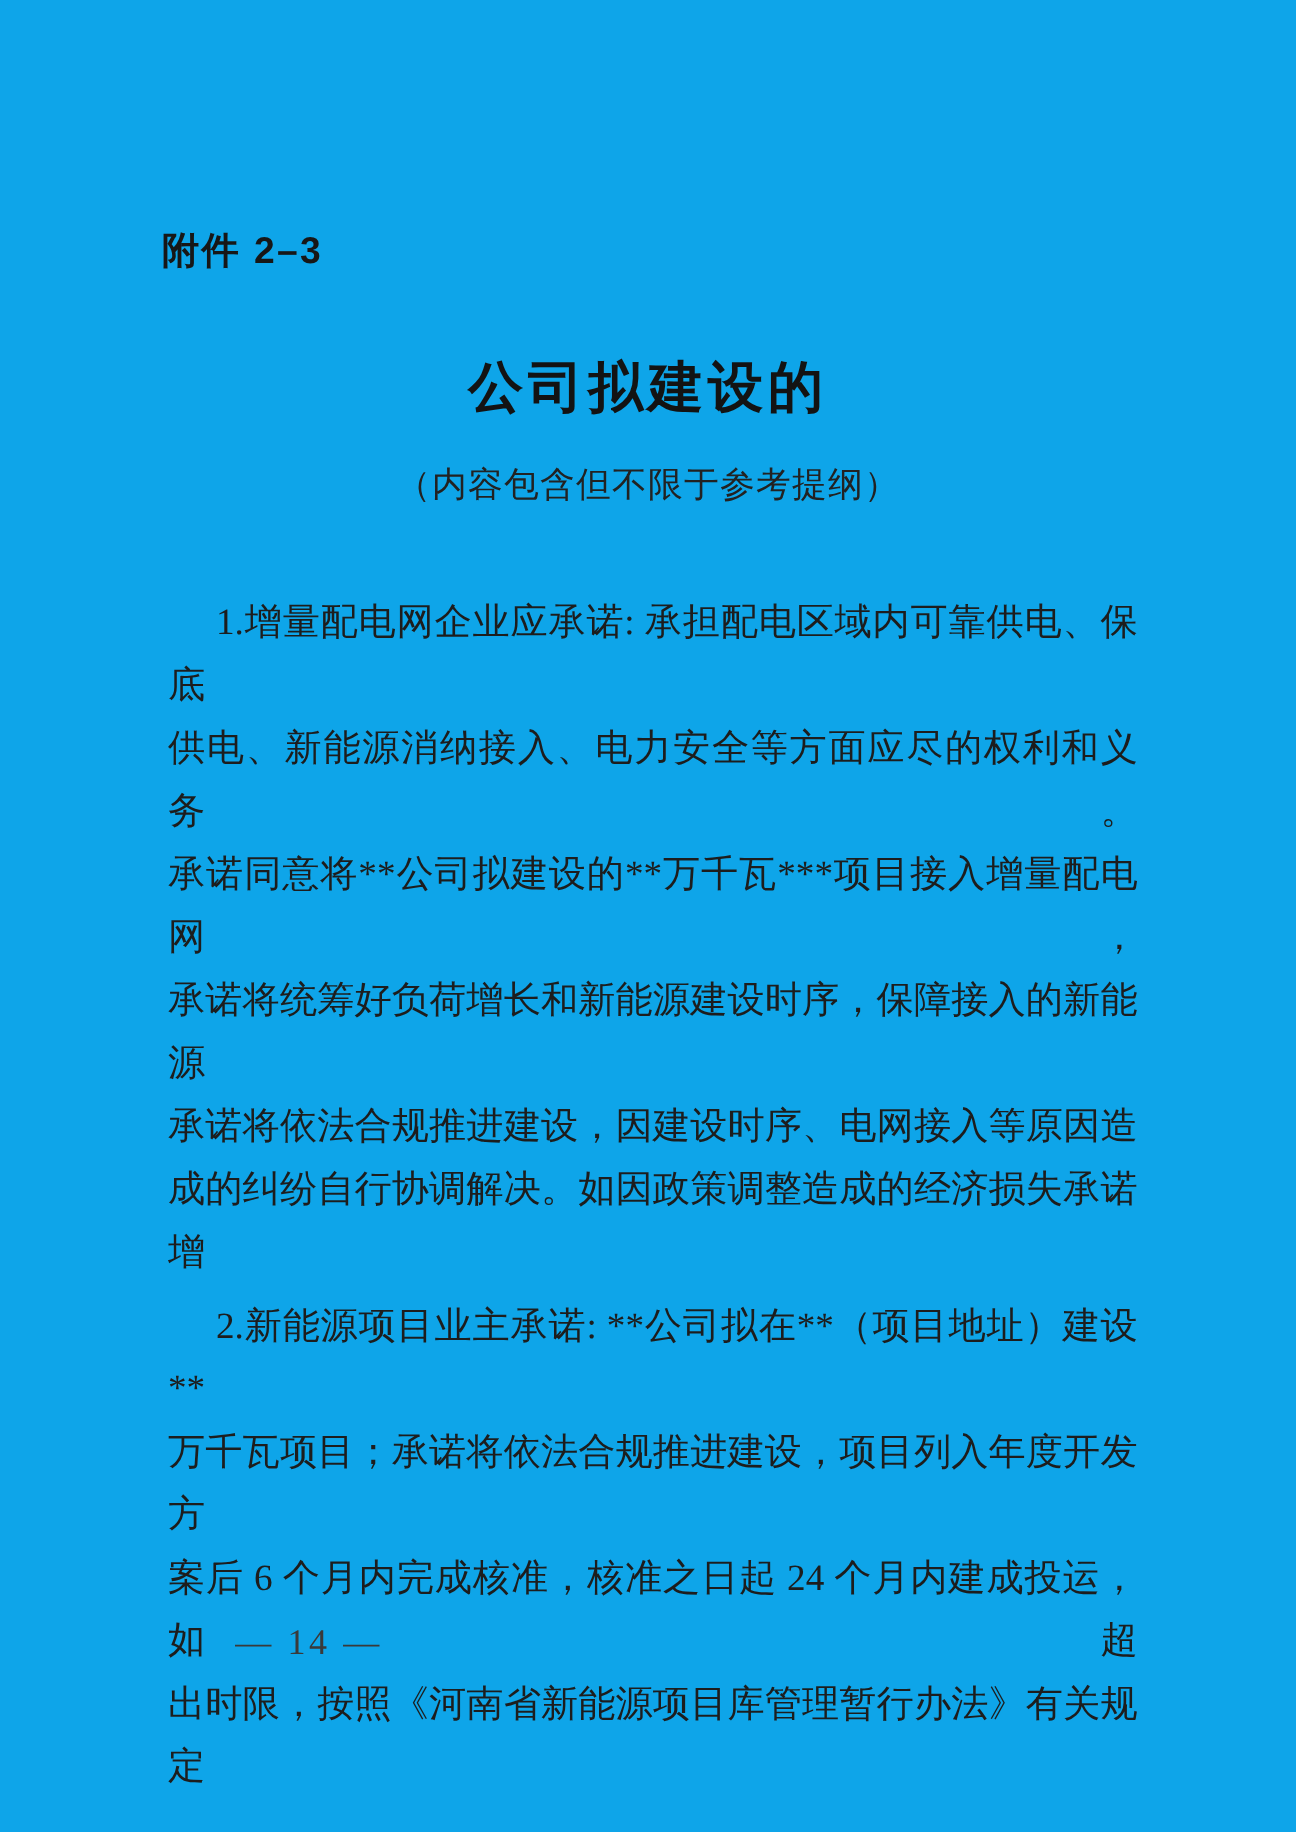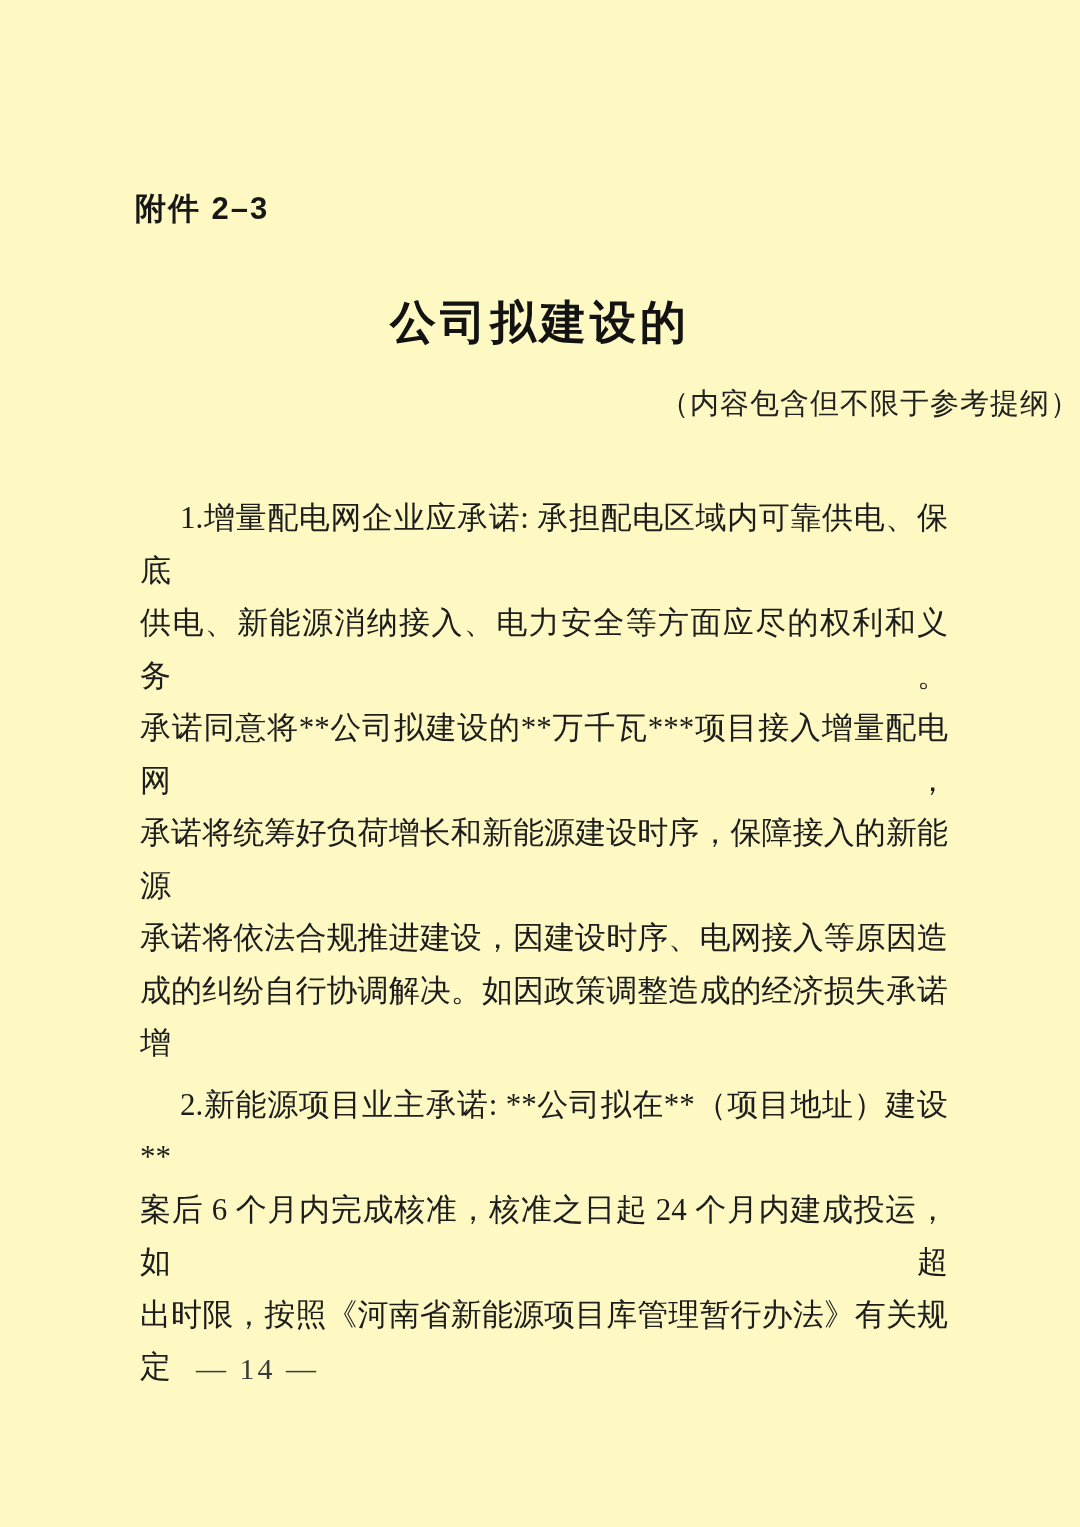--- a/index.html
+++ b/index.html
@@ -8,21 +8,21 @@
     width: 1080px;
     height: 1527px;
     background: #fbfbf9;
     font-family: "Liberation Serif", "DejaVu Serif", serif;
     overflow: hidden;
   }
   .page {
     position: relative;
     width: 1080px;
     height: 1527px;
-    background: #fef9c3;
+    background: #0ea5e9;
     color: #1d1d1d;
   }
   .attachment-label {
     position: absolute;
     left: 135px;
     top: 188px;
     font-family: "Liberation Sans", "DejaVu Sans", sans-serif;
     font-weight: bold;
     font-size: 31px;
     letter-spacing: 2px;
@@ -37,21 +37,21 @@
     font-size: 46px;
     font-weight: bold;
     letter-spacing: 4px;
     color: #131313;
   }
   .doc-subtitle {
     position: absolute;
     left: 0;
     top: 384px;
     width: 100%;
-    text-align: right;
+    text-align: center;
     font-size: 29px;
     letter-spacing: 1px;
     color: #222;
   }
   .body-text {
     position: absolute;
     left: 140px;
     top: 492px;
     width: 808px;
   }
@@ -89,20 +89,21 @@
   <div class="doc-subtitle">（内容包含但不限于参考提纲）</div>
 
   <div class="body-text">
     <div class="line indent">1.增量配电网企业应承诺: 承担配电区域内可靠供电、保底</div>
     <div class="line">供电、新能源消纳接入、电力安全等方面应尽的权利和义务。</div>
     <div class="line">承诺同意将**公司拟建设的**万千瓦***项目接入增量配电网，</div>
     <div class="line">承诺将统筹好负荷增长和新能源建设时序，保障接入的新能源</div>
     <div class="line">承诺将依法合规推进建设，因建设时序、电网接入等原因造</div>
     <div class="line">成的纠纷自行协调解决。如因政策调整造成的经济损失承诺增</div>
     <div class="line indent para-gap">2.新能源项目业主承诺: **公司拟在**（项目地址）建设**</div>
+    <div class="line">万千瓦项目；承诺将依法合规推进建设，项目列入年度开发方</div>
     <div class="line">案后 6 个月内完成核准，核准之日起 24 个月内建成投运，如超</div>
     <div class="line">出时限，按照《河南省新能源项目库管理暂行办法》有关规定</div>
 
   </div>
 
   <div class="page-number">— 14 —</div>
 
 </div>
 
 </body></html>

